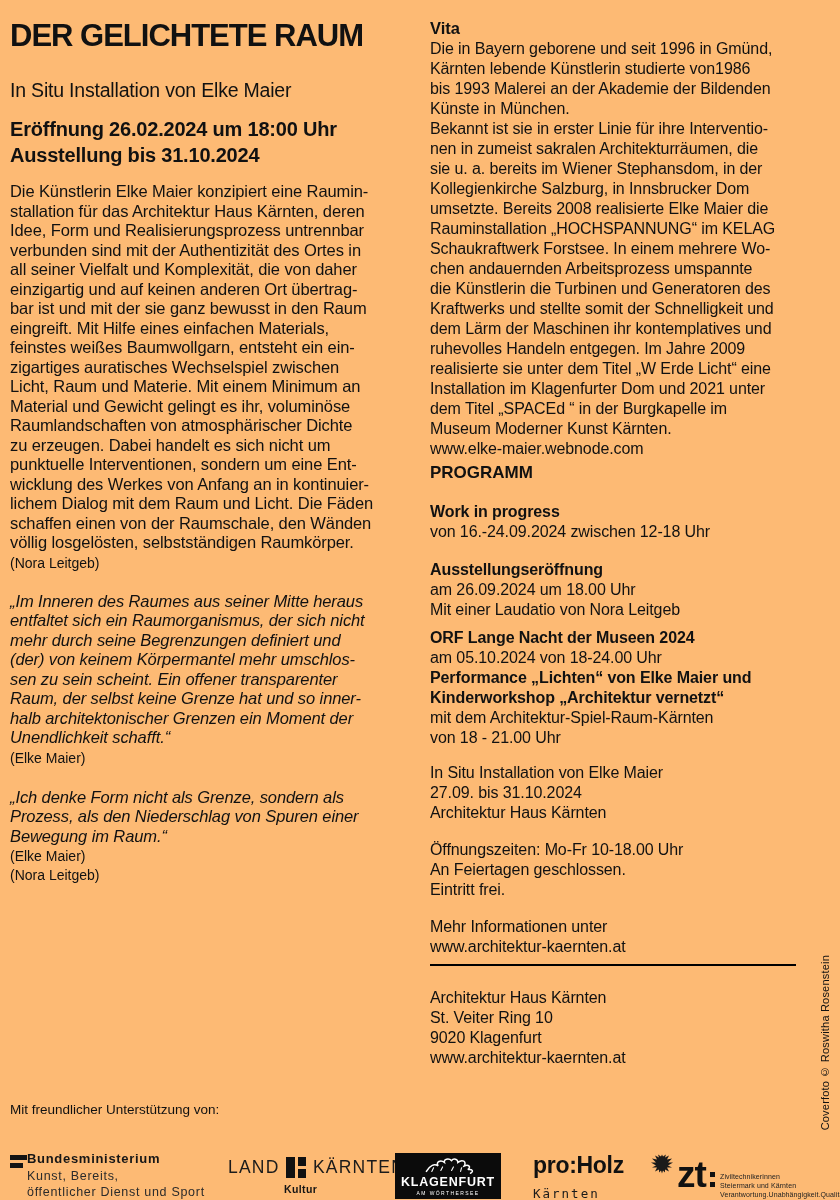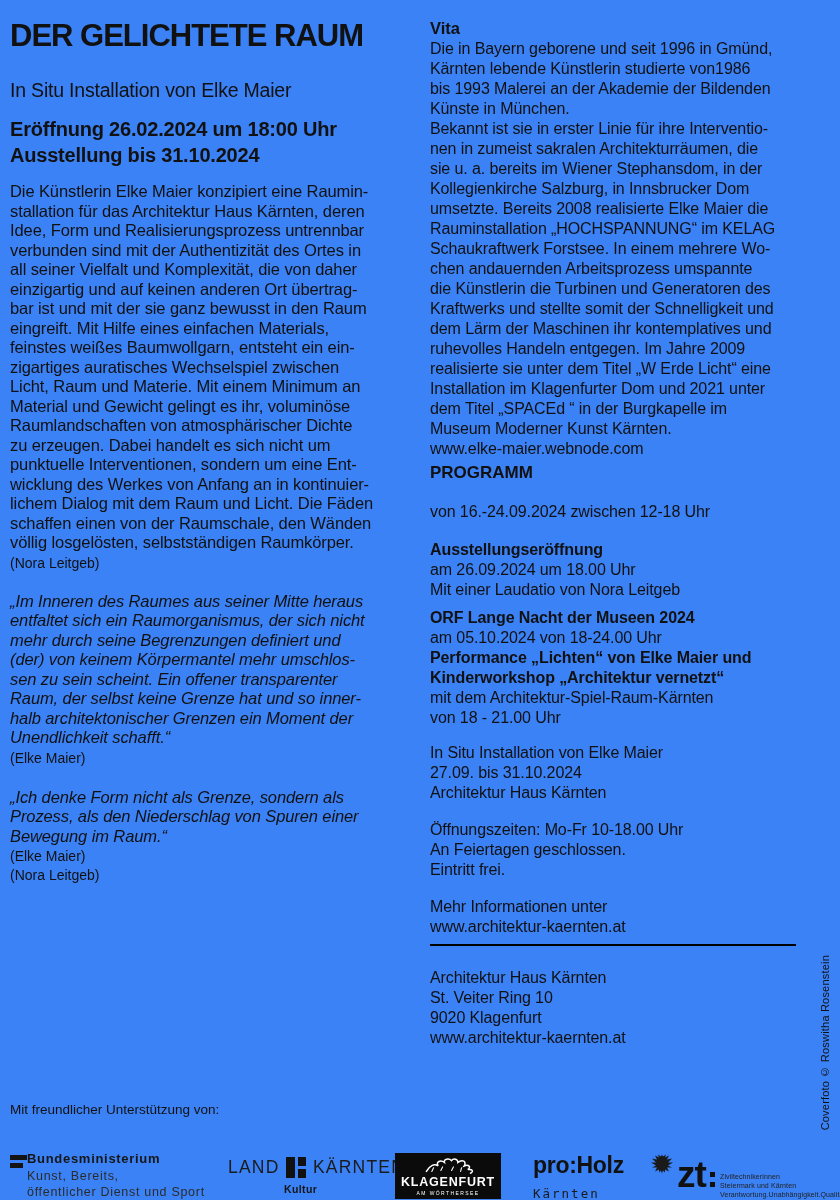--- a/index.html
+++ b/index.html
@@ -1,18 +1,18 @@
 <!DOCTYPE html>
 <html><head>
 <meta charset="utf-8">
 <style>
   * { margin:0; padding:0; box-sizing:border-box; }
   body { background:#ffffff; }
   .page {
-    position:relative; width:840px; height:1200px; background:#3b82f6;
+    position:relative; width:840px; height:1200px; background:#fdba74;
     font-family:"Liberation Sans", sans-serif; color:#111; overflow:hidden;
   }
   .pre { white-space:pre-line; }
 
   
   .col-left { position:absolute; left:10px; top:0; width:402px; }
   .title { font-size:31px; font-weight:700; letter-spacing:-1px; line-height:36px; margin-top:18px; }
   .subtitle { font-size:19.5px; line-height:24px; margin-top:24px; letter-spacing:-0.2px; }
   .dates { font-size:20px; font-weight:700; line-height:26px; margin-top:14px; letter-spacing:-0.2px; }
   .body-l { font-size:16.5px; line-height:19.5px; letter-spacing:-0.1px; }
@@ -147,20 +147,21 @@
 ruhevolles Handeln entgegen. Im Jahre 2009
 realisierte sie unter dem Titel „W Erde Licht“ eine
 Installation im Klagenfurter Dom und 2021 unter
 dem Titel „SPACEd “ in der Burgkapelle im
 Museum Moderner Kunst Kärnten.
 www.elke-maier.webnode.com</div>
 
     <div class="prog-h">PROGRAMM</div>
 
     <div class="e1">
+      <div class="body-r b">Work in progress</div>
       <div class="body-r pre">von 16.-24.09.2024 zwischen 12-18 Uhr</div>
     </div>
 
     <div class="e2">
       <div class="body-r b">Ausstellungseröffnung</div>
       <div class="body-r pre">am 26.09.2024 um 18.00 Uhr
 Mit einer Laudatio von Nora Leitgeb</div>
     </div>
 
     <div class="e3">

